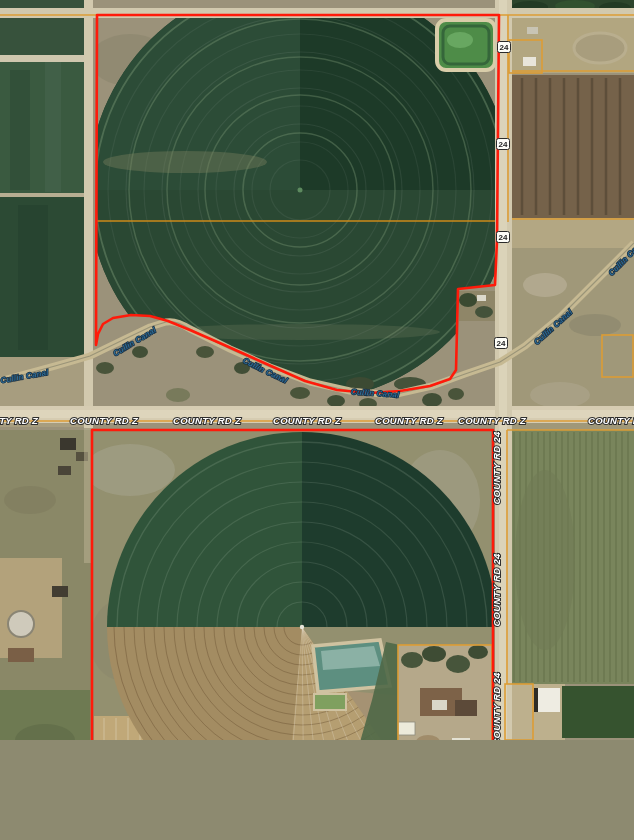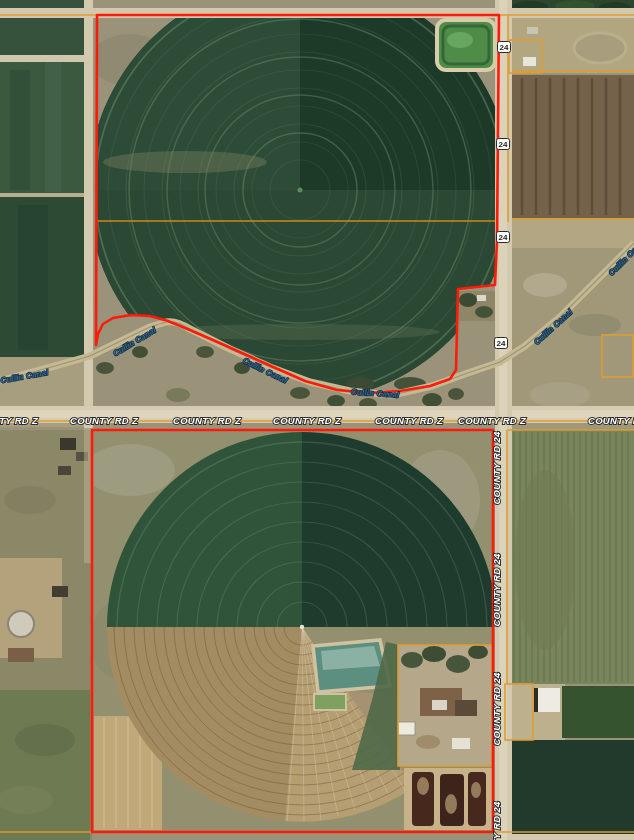--- a/index.html
+++ b/index.html
@@ -1,16 +1,16 @@
 <!DOCTYPE html>
 <html><head>
 <meta charset="utf-8">
 <style>
   html,body{margin:0;padding:0;background:#8d8a70;}
-  .stage{width:634px;height:840px;overflow:hidden;position:relative;}
+  .stage{width:634px;height:740px;overflow:hidden;position:relative;}
   svg{display:block;}
   text{font-family:"Liberation Sans","DejaVu Sans",sans-serif;}
   .road-label{font-size:9.5px;font-weight:bold;font-style:italic;fill:#ffffff;
     stroke:#2e2e2e;stroke-width:2px;paint-order:stroke;letter-spacing:.3px;}
   .canal-label{font-size:8px;font-weight:bold;font-style:italic;fill:#2f6b94;
     stroke:#13293d;stroke-width:1.4px;paint-order:stroke;letter-spacing:.2px;}
   .marker-text{font-size:8px;font-weight:bold;fill:#1a1a1a;}
 </style>
 </head>
 <body>

